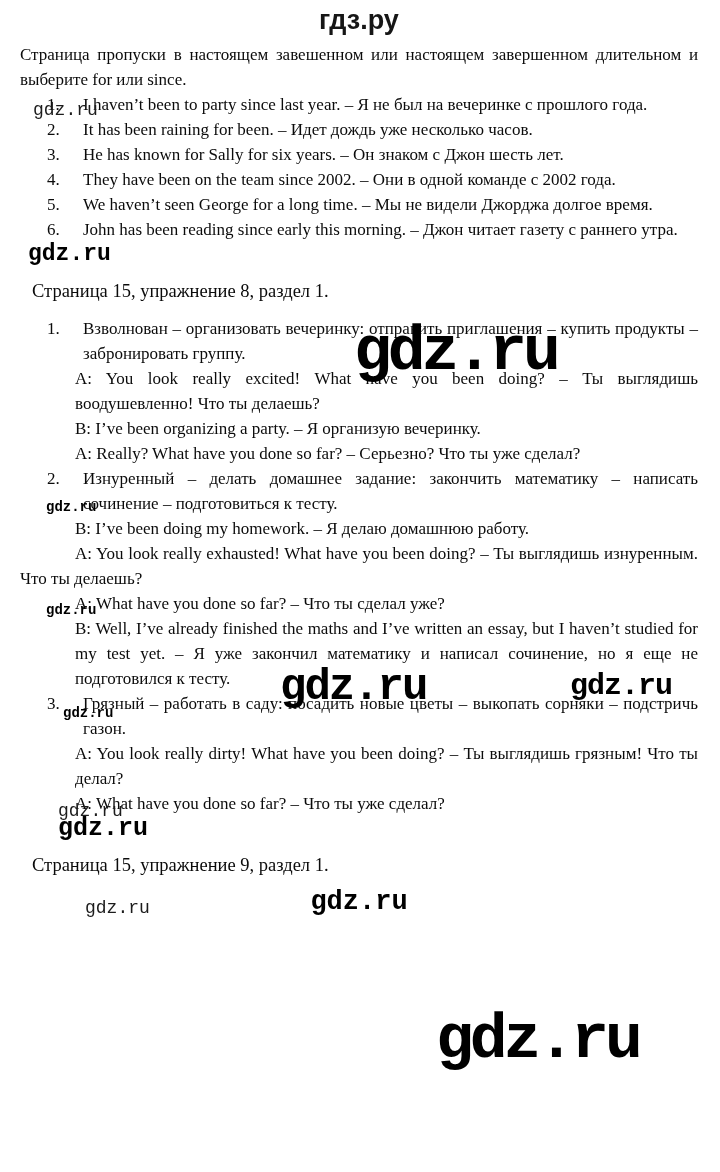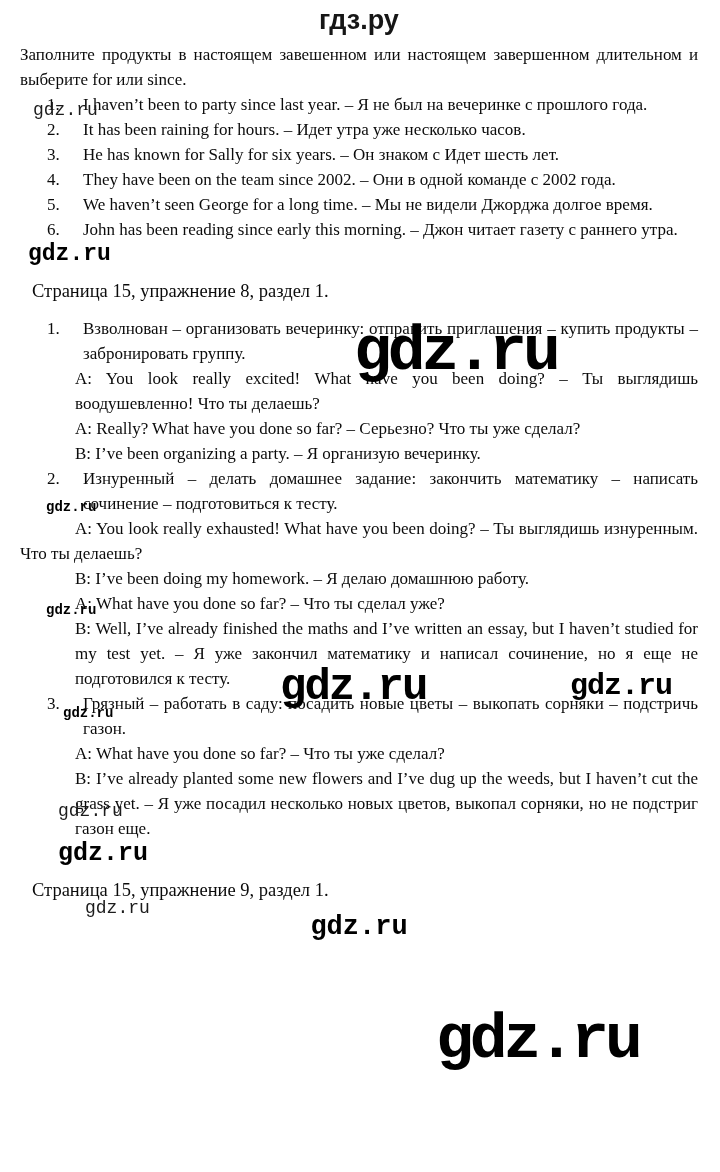--- a/index.html
+++ b/index.html
@@ -50,34 +50,34 @@
   .wm-12{font-size:25px;line-height:25px;margin-left:38px;} 
   .wm-13{font-size:27px;line-height:25px;text-align:center;}
 </style>
 </head>
 <body>
 
 <div class="page">
 
   <h1 class="brand">гдз.ру</h1>
 
-  <p class="intro">Заполните продукты в настоящем завешенном или настоящем завершенном длительном  и выберите for или since.</p>
+  <p class="intro">Страница пропуски в настоящем завешенном или настоящем завершенном длительном  и выберите for или since.</p>
 
   <div>
     <div class="list-row">
       <span class="num">1.</span>
       <div class="txt">I haven’t been to party since last year. – Я не был на вечеринке с прошлого года.</div>
     </div>
     <div class="list-row">
       <span class="num">2.</span>
-      <div class="txt">It has been raining for hours. – Идет утра уже несколько часов.</div>
+      <div class="txt">It has been raining for been. – Идет дождь уже несколько часов.</div>
     </div>
     <div class="list-row">
       <span class="num">3.</span>
-      <div class="txt">He has known for Sally for six years. – Он знаком с Идет шесть лет.</div>
+      <div class="txt">He has known for Sally for six years. – Он знаком с Джон шесть лет.</div>
     </div>
     <div class="list-row">
       <span class="num">4.</span>
       <div class="txt">They have been on the team since 2002. – Они в одной команде с 2002 года.</div>
     </div>
     <div class="list-row">
       <span class="num">5.</span>
       <div class="txt">We haven’t seen George for a long time. – Мы не видели Джорджа долгое время.</div>
     </div>
     <div class="list-row">
@@ -90,38 +90,38 @@
 
   <h2 class="sec">Страница 15, упражнение 8, раздел 1.</h2>
 
   <div>
 
     <div class="list-row just">
       <span class="num">1.</span>
       <div class="txt just">Взволнован – организовать вечеринку: отправить приглашения – купить продукты – забронировать группу.</div>
     </div>
     <p class="dline just">A: You look really excited! What have you been doing? – Ты выглядишь воодушевленно! Что ты делаешь?</p>
+    <p class="dline just">B: I’ve been organizing a party. – Я организую вечеринку.</p>
     <p class="dline just">A: Really? What have you done so far? – Серьезно? Что ты уже сделал?</p>
-    <p class="dline just">B: I’ve been organizing a party. – Я организую вечеринку.</p>
 
     <div class="list-row just">
       <span class="num">2.</span>
       <div class="txt just">Изнуренный – делать домашнее задание: закончить математику – написать сочинение – подготовиться к тесту.</div>
     </div>
+    <p class="dline just">B: I’ve been doing my homework. – Я делаю домашнюю работу.</p>
     <p class="dline outdent just">A: You look really exhausted! What have you been doing? – Ты выглядишь изнуренным. Что ты делаешь?</p>
-    <p class="dline just">B: I’ve been doing my homework. – Я делаю домашнюю работу.</p>
     <p class="dline just">A: What have you done so far? – Что ты сделал уже?</p>
     <p class="dline just">B: Well, I’ve already finished the maths and I’ve written an essay, but I haven’t studied for my test yet. – Я уже закончил математику и написал сочинение, но я еще не подготовился к тесту.</p>
 
     <div class="list-row just">
       <span class="num">3.</span>
       <div class="txt just">Грязный – работать в саду: посадить новые цветы – выкопать сорняки – подстричь газон.</div>
     </div>
+    <p class="dline just">A: You look really dirty! What have you been doing? – Ты выглядишь грязным! Что ты делал?</p>
     <p class="dline just">A: What have you done so far? – Что ты уже сделал?</p>
-    <p class="dline just">B: I’ve already planted some new flowers and I’ve dug up the weeds, but I haven’t cut the grass yet. – Я уже посадил несколько новых цветов, выкопал сорняки, но не подстриг газон еще.</p>
   </div>
 
   <div class="wm wm-12">gdz.ru</div>
 
   <h2 class="sec">Страница 15, упражнение 9, раздел 1.</h2>
 
   <div class="wm wm-13">gdz.ru</div>
 
   <span class="wm abs wm-1">gdz.ru</span>
   <span class="wm abs wm-3">gdz.ru</span>

